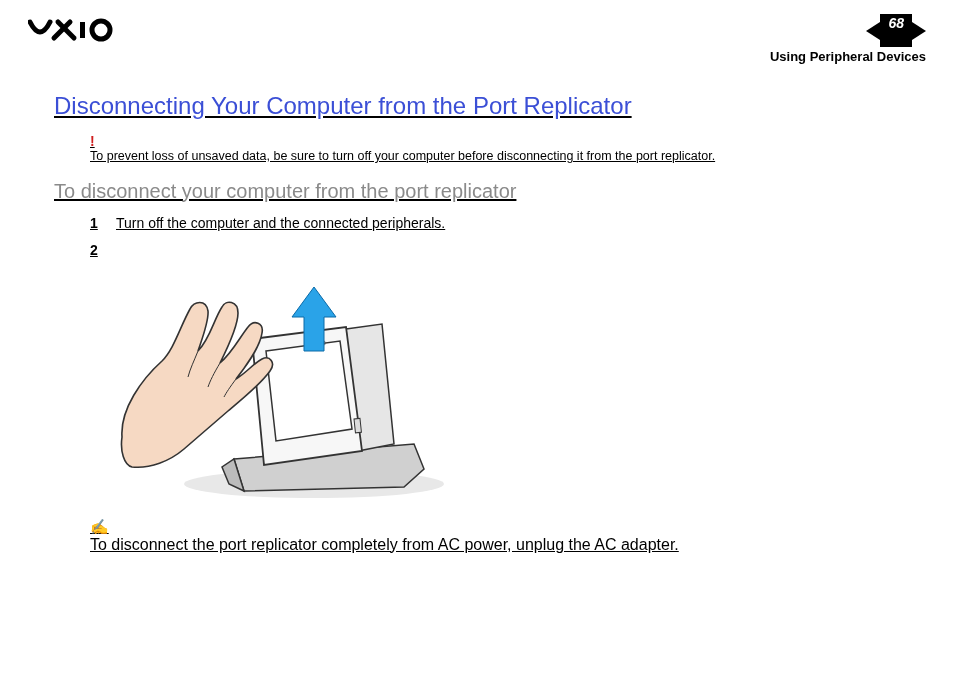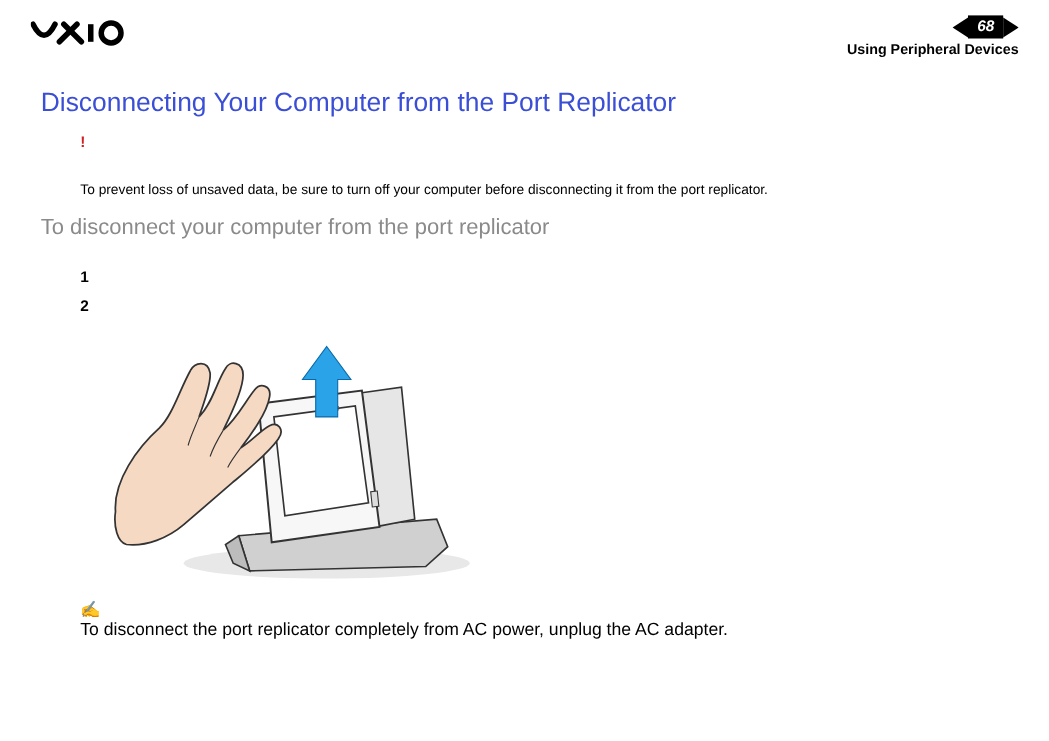--- a/index.html
+++ b/index.html
@@ -40,66 +40,66 @@
     border-right: 14px solid #000;
     cursor: pointer;
   }
   .page-num-box {
     background: #000;
     color: #fff;
     font-style: italic;
     font-weight: bold;
     font-size: 14px;
     padding: 0 8px;
-    height: 21px;
+    height: 33px;
     line-height: 18px;
     display: inline-block;
   }
   .tri-right {
     width: 0; height: 0;
     border-top: 9px solid transparent;
     border-bottom: 9px solid transparent;
     border-left: 14px solid #000;
     cursor: pointer;
   }
   .section-name {
     font-weight: bold;
     font-size: 13px;
     margin-top: 2px;
     text-align: right;
   }
   .content {
-    padding: 28px 42px 0 37px;
+    padding: 28px 42px 0 54px;
+    text-decoration: underline;
   }
   .main-heading {
     color: #3b4fd6;
     font-weight: normal;
     font-size: 24px;
     margin-bottom: 14px;
   }
   .warning-block {
     padding-left: 36px;
     margin-bottom: 14px;
   }
   .warning-mark {
     color: #d02020;
     font-weight: bold;
     font-size: 14px;
     line-height: 1;
   }
   .warning-text {
     font-size: 12.5px;
     line-height: 1.4;
-    margin-top: 28px;
   }
   .sub-heading {
     color: #8a8a8a;
     font-weight: normal;
     font-size: 20px;
-    margin-bottom: 22px;
+    margin-bottom: 10px;
   }
   .steps {
     padding-left: 36px;
   }
   .step-row {
     display: flex;
     gap: 16px;
     font-size: 14px;
     margin-bottom: 6px;
     line-height: 1.5;
@@ -158,20 +158,21 @@
   <div class="warning-block">
     <div class="warning-mark">!</div>
     <div class="warning-text">To prevent loss of unsaved data, be sure to turn off your computer before disconnecting it from the port replicator.</div>
   </div>
 
   <h2 class="sub-heading">To disconnect your computer from the port replicator</h2>
 
   <div class="steps">
     <div class="step-row">
       <span class="step-num">1</span>
+      <span>Turn off the computer and the connected peripherals.</span>
     </div>
     <div class="step-row">
       <span class="step-num">2</span>
     </div>
   </div>
 
   <div class="illustration">
     <svg width="340" height="240" viewBox="0 0 340 240">
 
       <ellipse cx="200" cy="215" rx="130" ry="14" fill="#e8e8e8"></ellipse>

